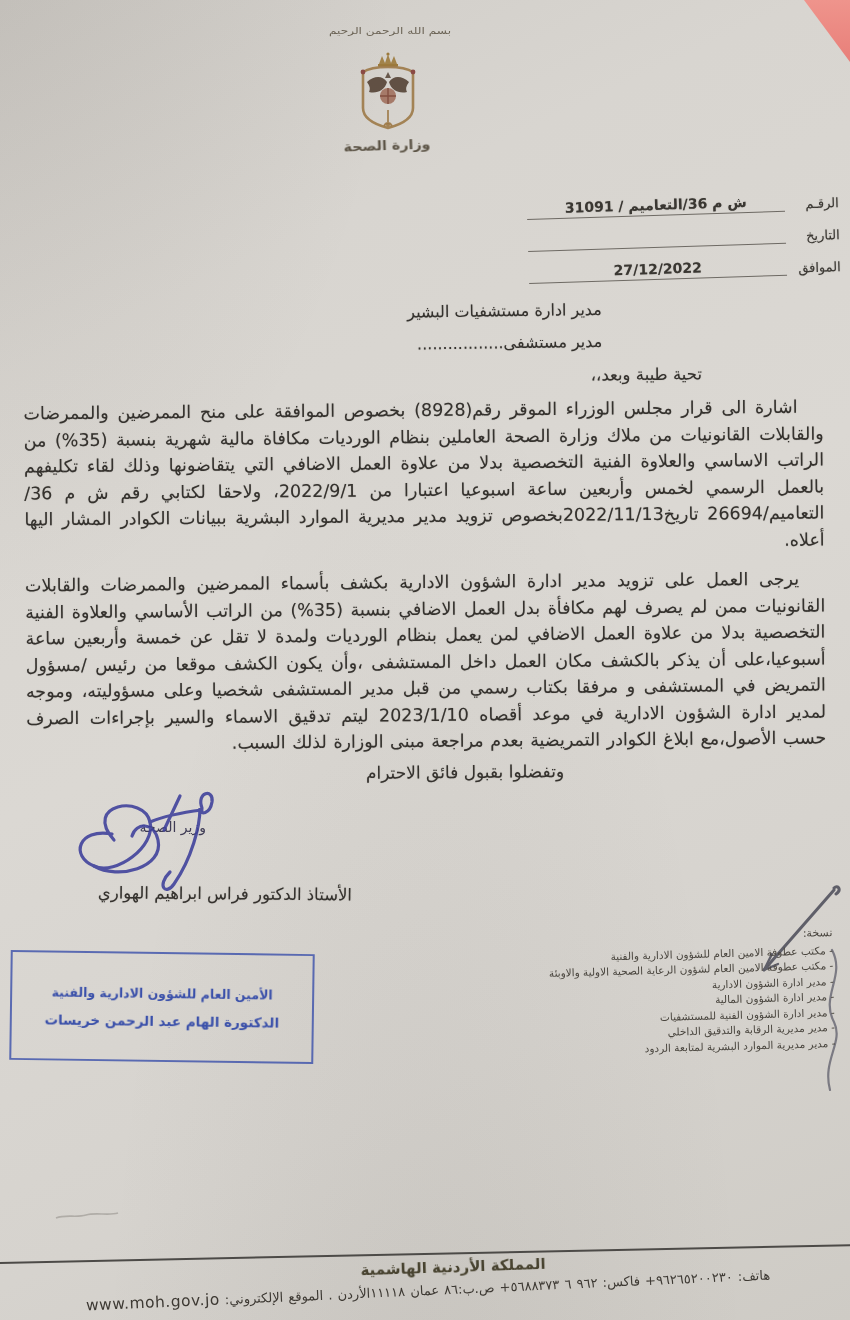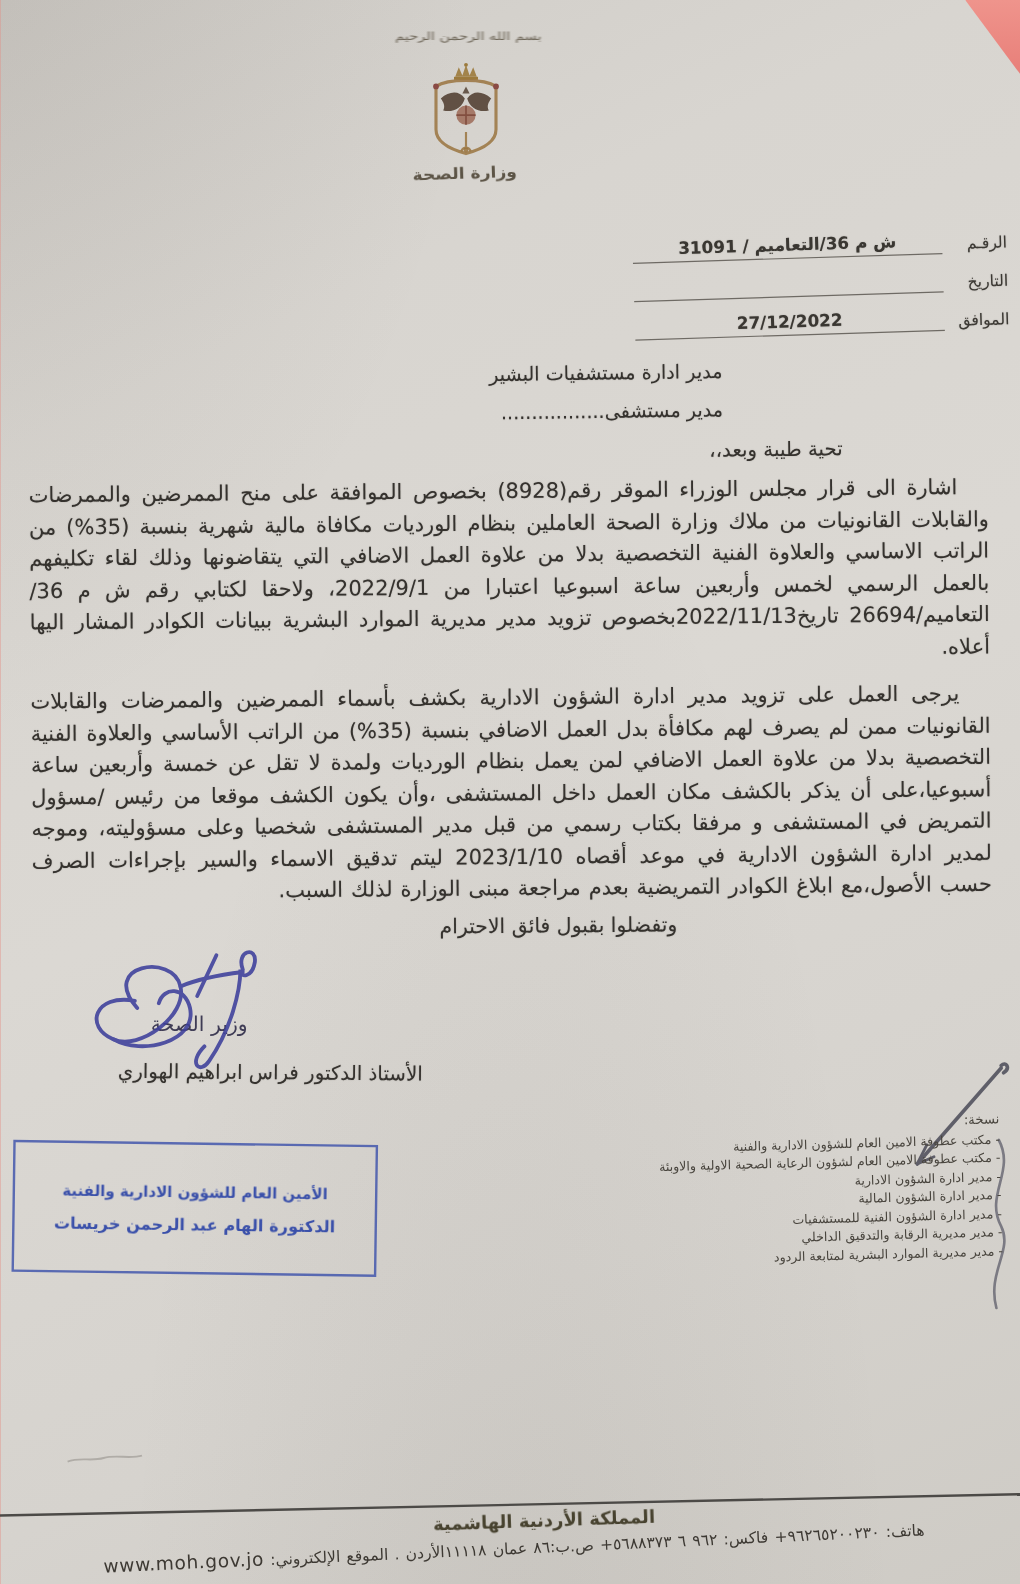--- a/index.html
+++ b/index.html
@@ -45,21 +45,21 @@
     font-size:16.5px;transform:rotate(-0.6deg);}
 
   
   .bodytext{top:397px;left:25px;width:800px;direction:rtl;text-align:justify;
     font-size:17.5px;line-height:26.5px;transform:rotate(-0.5deg);}
   .bodytext p{margin:0 0 13px 0;text-indent:26px;word-spacing:1px;}
   .closing{top:762px;left:300px;width:330px;text-align:center;direction:rtl;
     font-size:17px;transform:rotate(-0.5deg);}
 
   
-  .sigtitle{top:844px;left:96px;width:110px;font-size:17px;color:#3f3c55;direction:rtl;}
+  .sigtitle{top:819px;left:96px;width:110px;font-size:14px;color:#3f3c55;direction:rtl;}
   .sig-svg{top:786px;left:52px;width:210px;height:112px;}
   .signame{top:884px;left:22px;width:330px;direction:rtl;text-align:right;
     font-size:16.5px;transform:rotate(0.5deg);}
 
   
   .stamp{top:952px;left:10px;width:300px;height:106px;border:2.5px solid rgba(57,79,170,0.8);
     transform:rotate(0.8deg);display:flex;flex-direction:column;justify-content:center;
     gap:12px;text-align:center;direction:rtl;}
   .stamp .s1{font-size:12.5px;font-weight:bold;color:#3a50aa;filter:blur(0.35px);}
   .stamp .s2{font-size:13.5px;font-weight:bold;color:#3a50aa;filter:blur(0.35px);}

